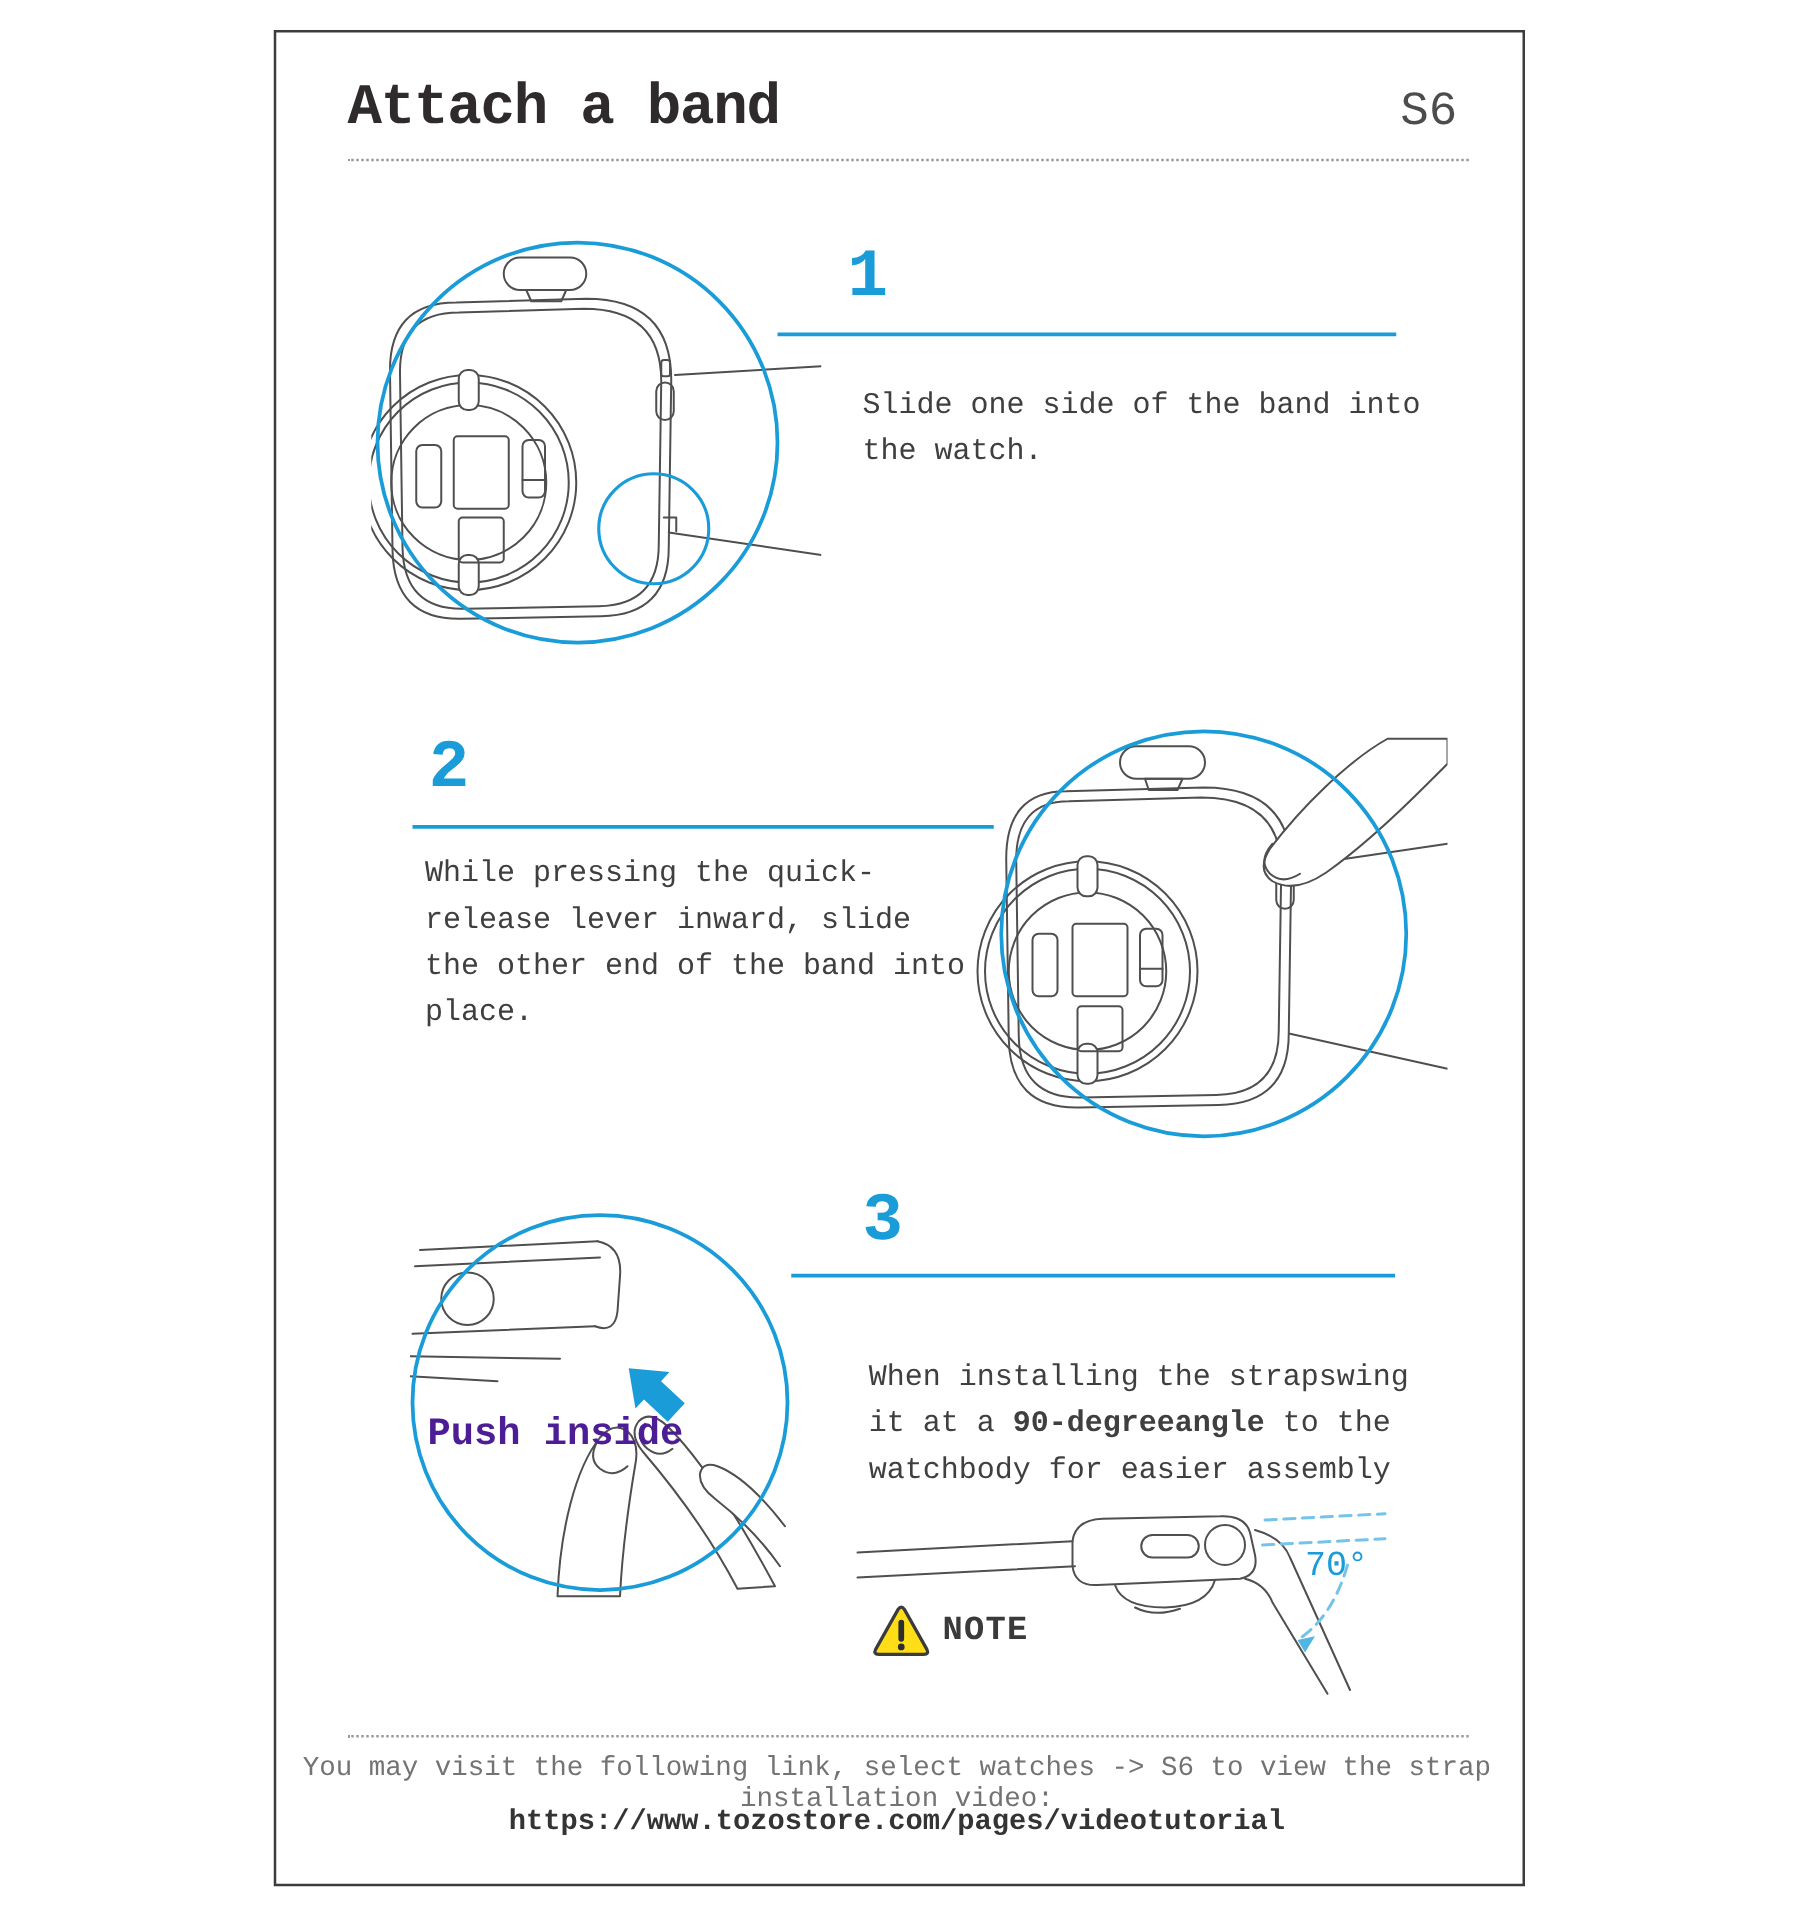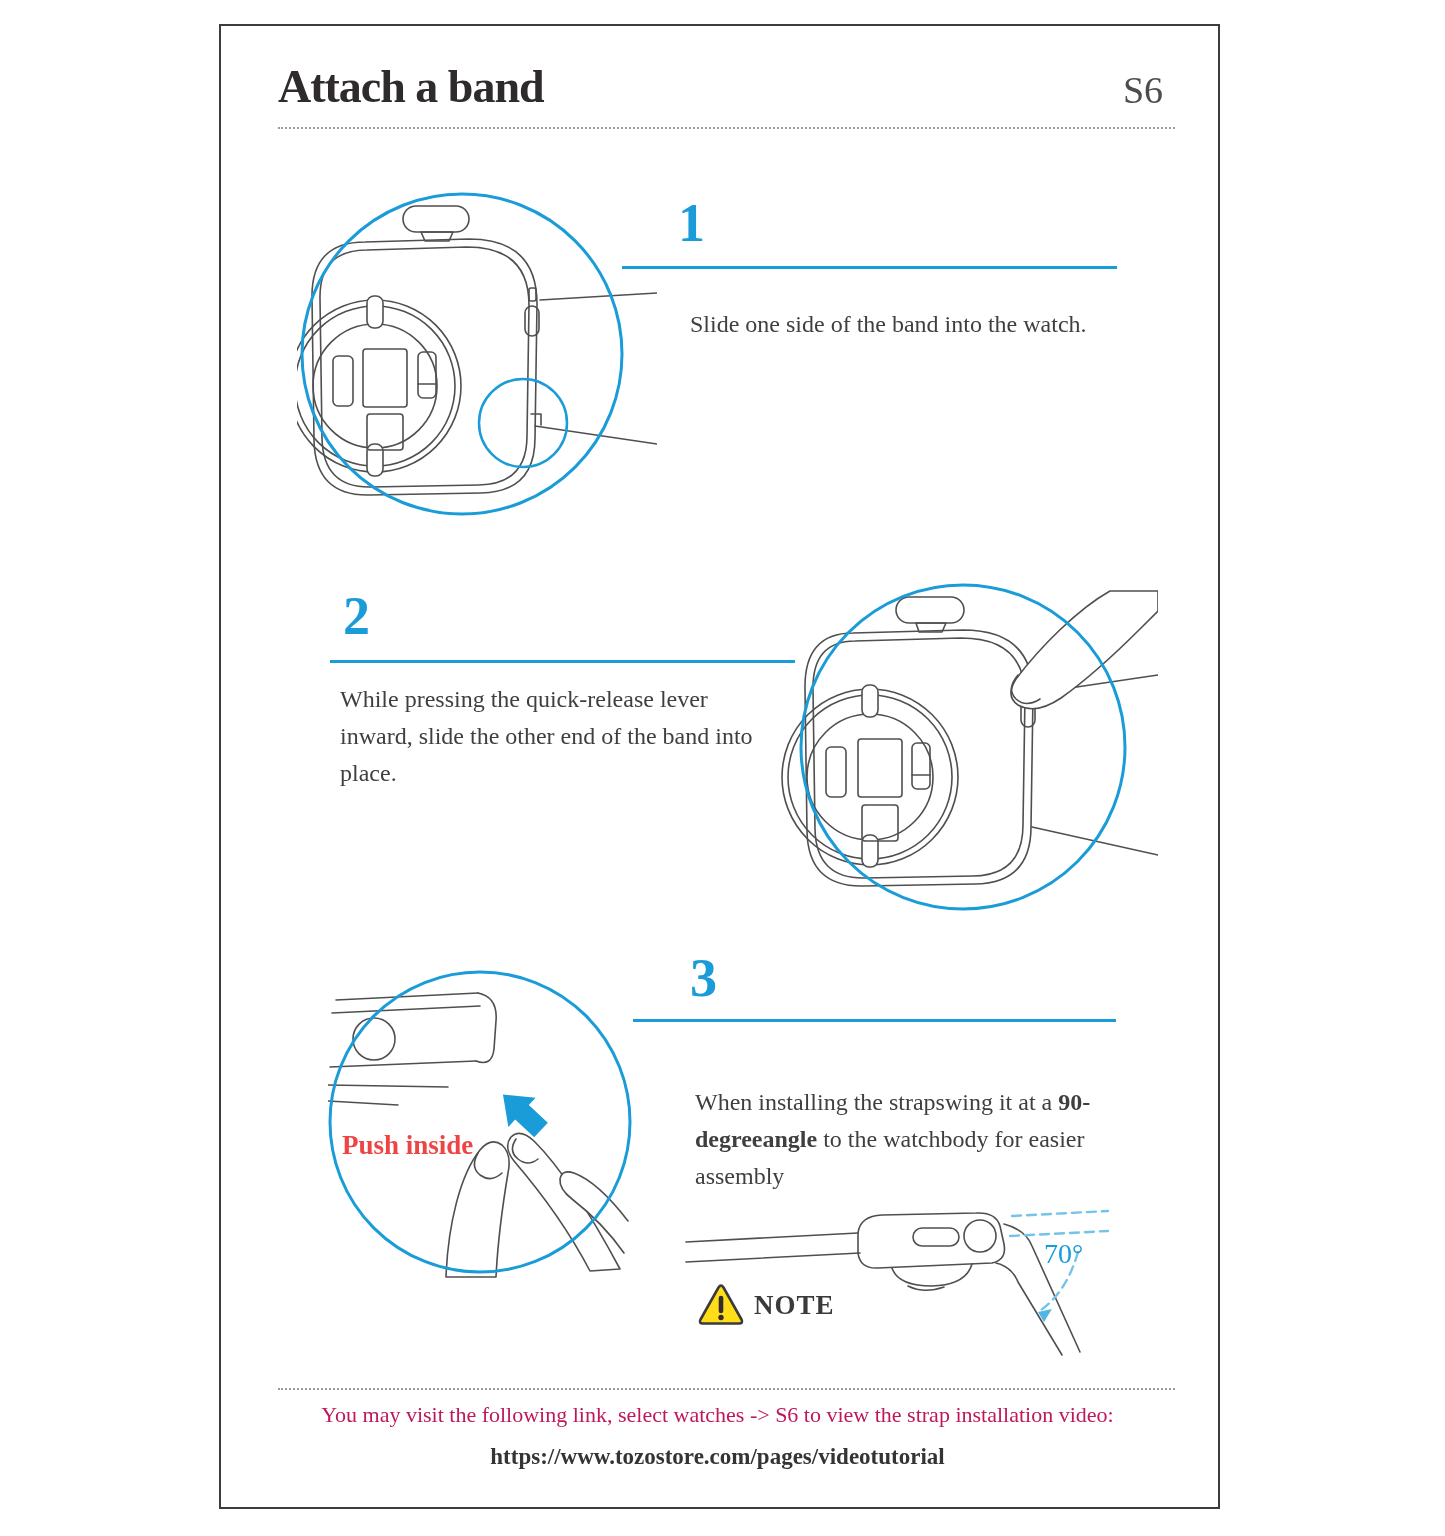--- a/index.html
+++ b/index.html
@@ -1,44 +1,44 @@
 <!DOCTYPE html>
 <html><head>
 <meta charset="utf-8">
 <style>
   html,body { margin:0; padding:0; background:#ffffff; }
   .canvas {
     position:relative; width:1445px; height:1536px; background:#ffffff;
-    font-family:Liberation Serif, serif; color:#3a3a3a; overflow:hidden;
+    font-family:Liberation Mono, monospace; color:#3a3a3a; overflow:hidden;
   }
   .frame {
     position:absolute; left:219px; top:24px; width:997px; height:1481px;
     border:2px solid #3f3b3c; background:#ffffff;
   }
   .abs { position:absolute; }
   .page-title {
     left:278px; top:60px; font-size:46px; font-weight:bold; color:#2f2b2c;
     letter-spacing:-1px;
   }
   .model-tag {
     left:1108px; top:68px; width:70px; text-align:center;
     font-size:38px; font-weight:300; color:#4c4c4c;
   }
   .dotted-rule {
     left:278px; width:897px; height:0; border-top:2px dotted #9b9b9b;
   }
   .step-number { font-size:54px; font-weight:bold; color:#1a9cd8; line-height:1; }
   .step-rule { height:3px; background:#1a9cd8; }
   .step-text { font-size:24px; line-height:37px; color:#3f3f3f; }
-  .push-label { font-size:27px; font-weight:bold; color:#ef4444; }
+  .push-label { font-size:31px; font-weight:bold; color:#4c1d95; }
   .angle-label { font-size:28px; color:#1a9cd8; }
   .note-row { display:flex; align-items:center; gap:10px;text-align:right; }
   .note-label { font-size:27px; font-weight:bold; color:#3a3a3a; letter-spacing:1px; }
   .footer-line1 { left:221px; top:1402px; width:993px; text-align:center;
-    font-size:22px; color:#be185d; }
+    font-size:22px; color:#737373; }
   .footer-line2 { left:221px; top:1444px; width:993px; text-align:center;
     font-size:23px; font-weight:bold; color:#343434; }
   
   .ln { fill:none; stroke:#4f4f4f; stroke-width:1.6; stroke-linecap:round; stroke-linejoin:round; }
   .lnf { fill:#ffffff; stroke:#4f4f4f; stroke-width:1.6; stroke-linecap:round; stroke-linejoin:round; }
   .blue-ring { fill:none; stroke:#1a9cd8; stroke-width:3; }
   .blue-ring-thin { fill:none; stroke:#1a9cd8; stroke-width:2.5; }
   .blue-fill { fill:#1a9cd8; stroke:none; }
   .dash { fill:none; stroke:#74c3e8; stroke-width:2.4; stroke-dasharray:9 6; stroke-linecap:round; }
 </style>

